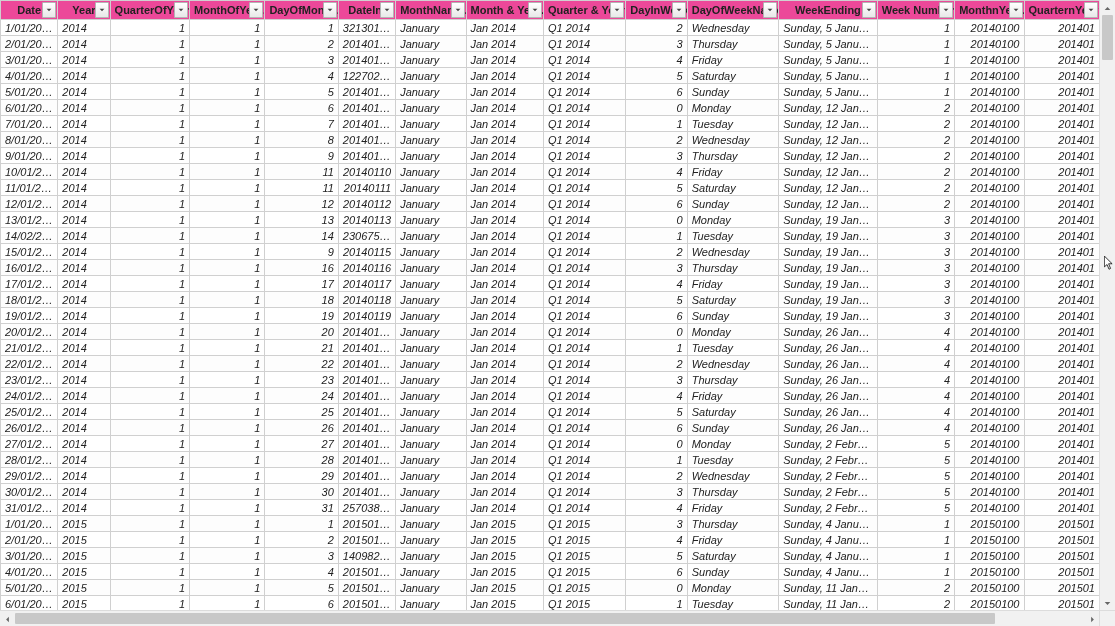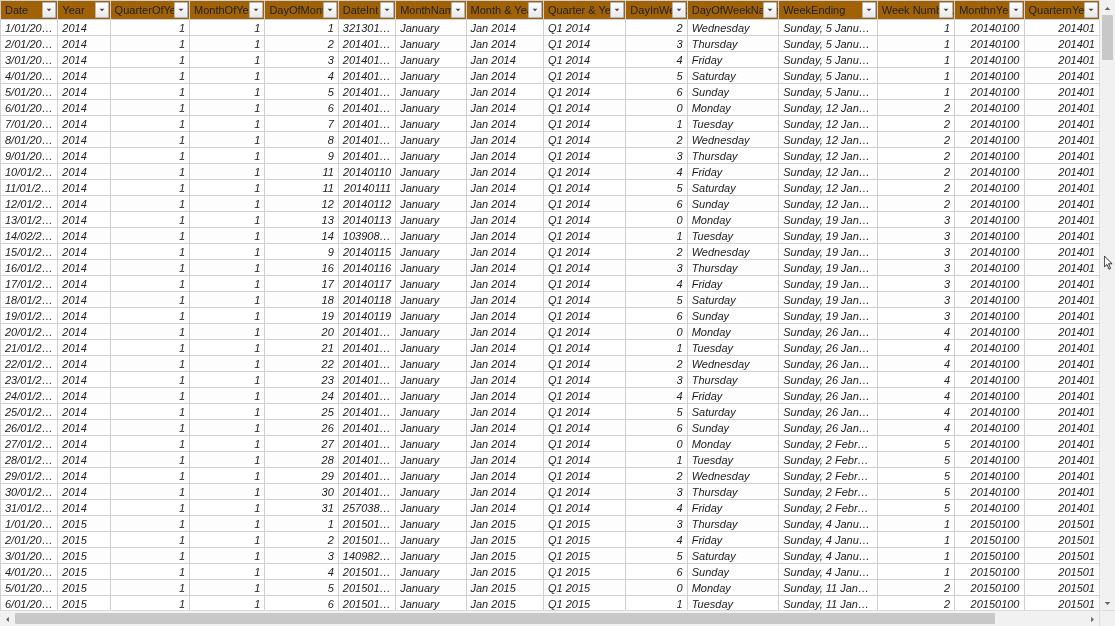--- a/index.html
+++ b/index.html
@@ -1,20 +1,20 @@
 <!DOCTYPE html>
 <html><head>
 <meta charset="utf-8">
 <style>
   html,body{margin:0;padding:0;font-family:"Segoe UI",Arial,sans-serif;font-size:11px;color:#222;background:#fff;width:1115px;height:626px;overflow:hidden}
   .viewport{width:1115px;height:626px;overflow:hidden;position:relative}
   .scroll-area{width:1100px;height:610px;overflow:hidden}
   table{border-collapse:collapse;width:100%;table-layout:fixed}
   th,td{border:1px solid #d0d0d0;padding:0 4px;height:15px;white-space:nowrap;overflow:hidden;text-overflow:ellipsis}
-  thead th{background:#a16207;font-weight:400;text-align:left;height:18px;position:relative}
+  thead th{background:#ec4899;font-weight:700;text-align:center;height:18px;position:relative}
   thead th .label{display:inline-block}
   thead th .filter{position:absolute;right:1px;top:1px;width:12px;height:14px;border:1px solid #b5b5b5;background:linear-gradient(#fff,#e8e8e8);border-radius:1px;display:flex;align-items:center;justify-content:center}
   thead th .filter svg{width:6px;height:6px;fill:#444}
   tbody td{font-style:italic}
   tbody tr:nth-child(even) td{background:#fdfdfd}
   .al-r{text-align:right}
   .al-l{text-align:left}
   
   .vscroll{position:absolute;right:0;top:0;width:15px;height:610px;background:#f1f1f1;border-left:1px solid #dcdcdc}
   .vscroll .btn,.hscroll .btn{width:15px;height:15px;background:#f1f1f1;display:flex;align-items:center;justify-content:center}
@@ -184,21 +184,21 @@
             <td class="al-r">1</td>
             <td class="al-r">20140100</td>
             <td class="al-r">201401</td>
           </tr>
           <tr>
             <td class="al-r">4/01/2014</td>
             <td class="al-l">2014</td>
             <td class="al-r">1</td>
             <td class="al-r">1</td>
             <td class="al-r">4</td>
-            <td class="al-r">20140104</td>
+            <td class="al-r">12270293</td>
             <td class="al-l">January</td>
             <td class="al-l">Jan 2014</td>
             <td class="al-l">Q1 2014</td>
             <td class="al-r">5</td>
             <td class="al-l">Saturday</td>
             <td class="al-r">Sunday, 5 January 2014</td>
             <td class="al-r">1</td>
             <td class="al-r">20140100</td>
             <td class="al-r">201401</td>
           </tr>
@@ -354,21 +354,21 @@
             <td class="al-r">3</td>
             <td class="al-r">20140100</td>
             <td class="al-r">201401</td>
           </tr>
           <tr>
             <td class="al-r">14/02/2014</td>
             <td class="al-l">2014</td>
             <td class="al-r">1</td>
             <td class="al-r">1</td>
             <td class="al-r">14</td>
-            <td class="al-r">10390834</td>
+            <td class="al-r">23067516</td>
             <td class="al-l">January</td>
             <td class="al-l">Jan 2014</td>
             <td class="al-l">Q1 2014</td>
             <td class="al-r">1</td>
             <td class="al-l">Tuesday</td>
             <td class="al-r">Sunday, 19 January 2014</td>
             <td class="al-r">3</td>
             <td class="al-r">20140100</td>
             <td class="al-r">201401</td>
           </tr>

